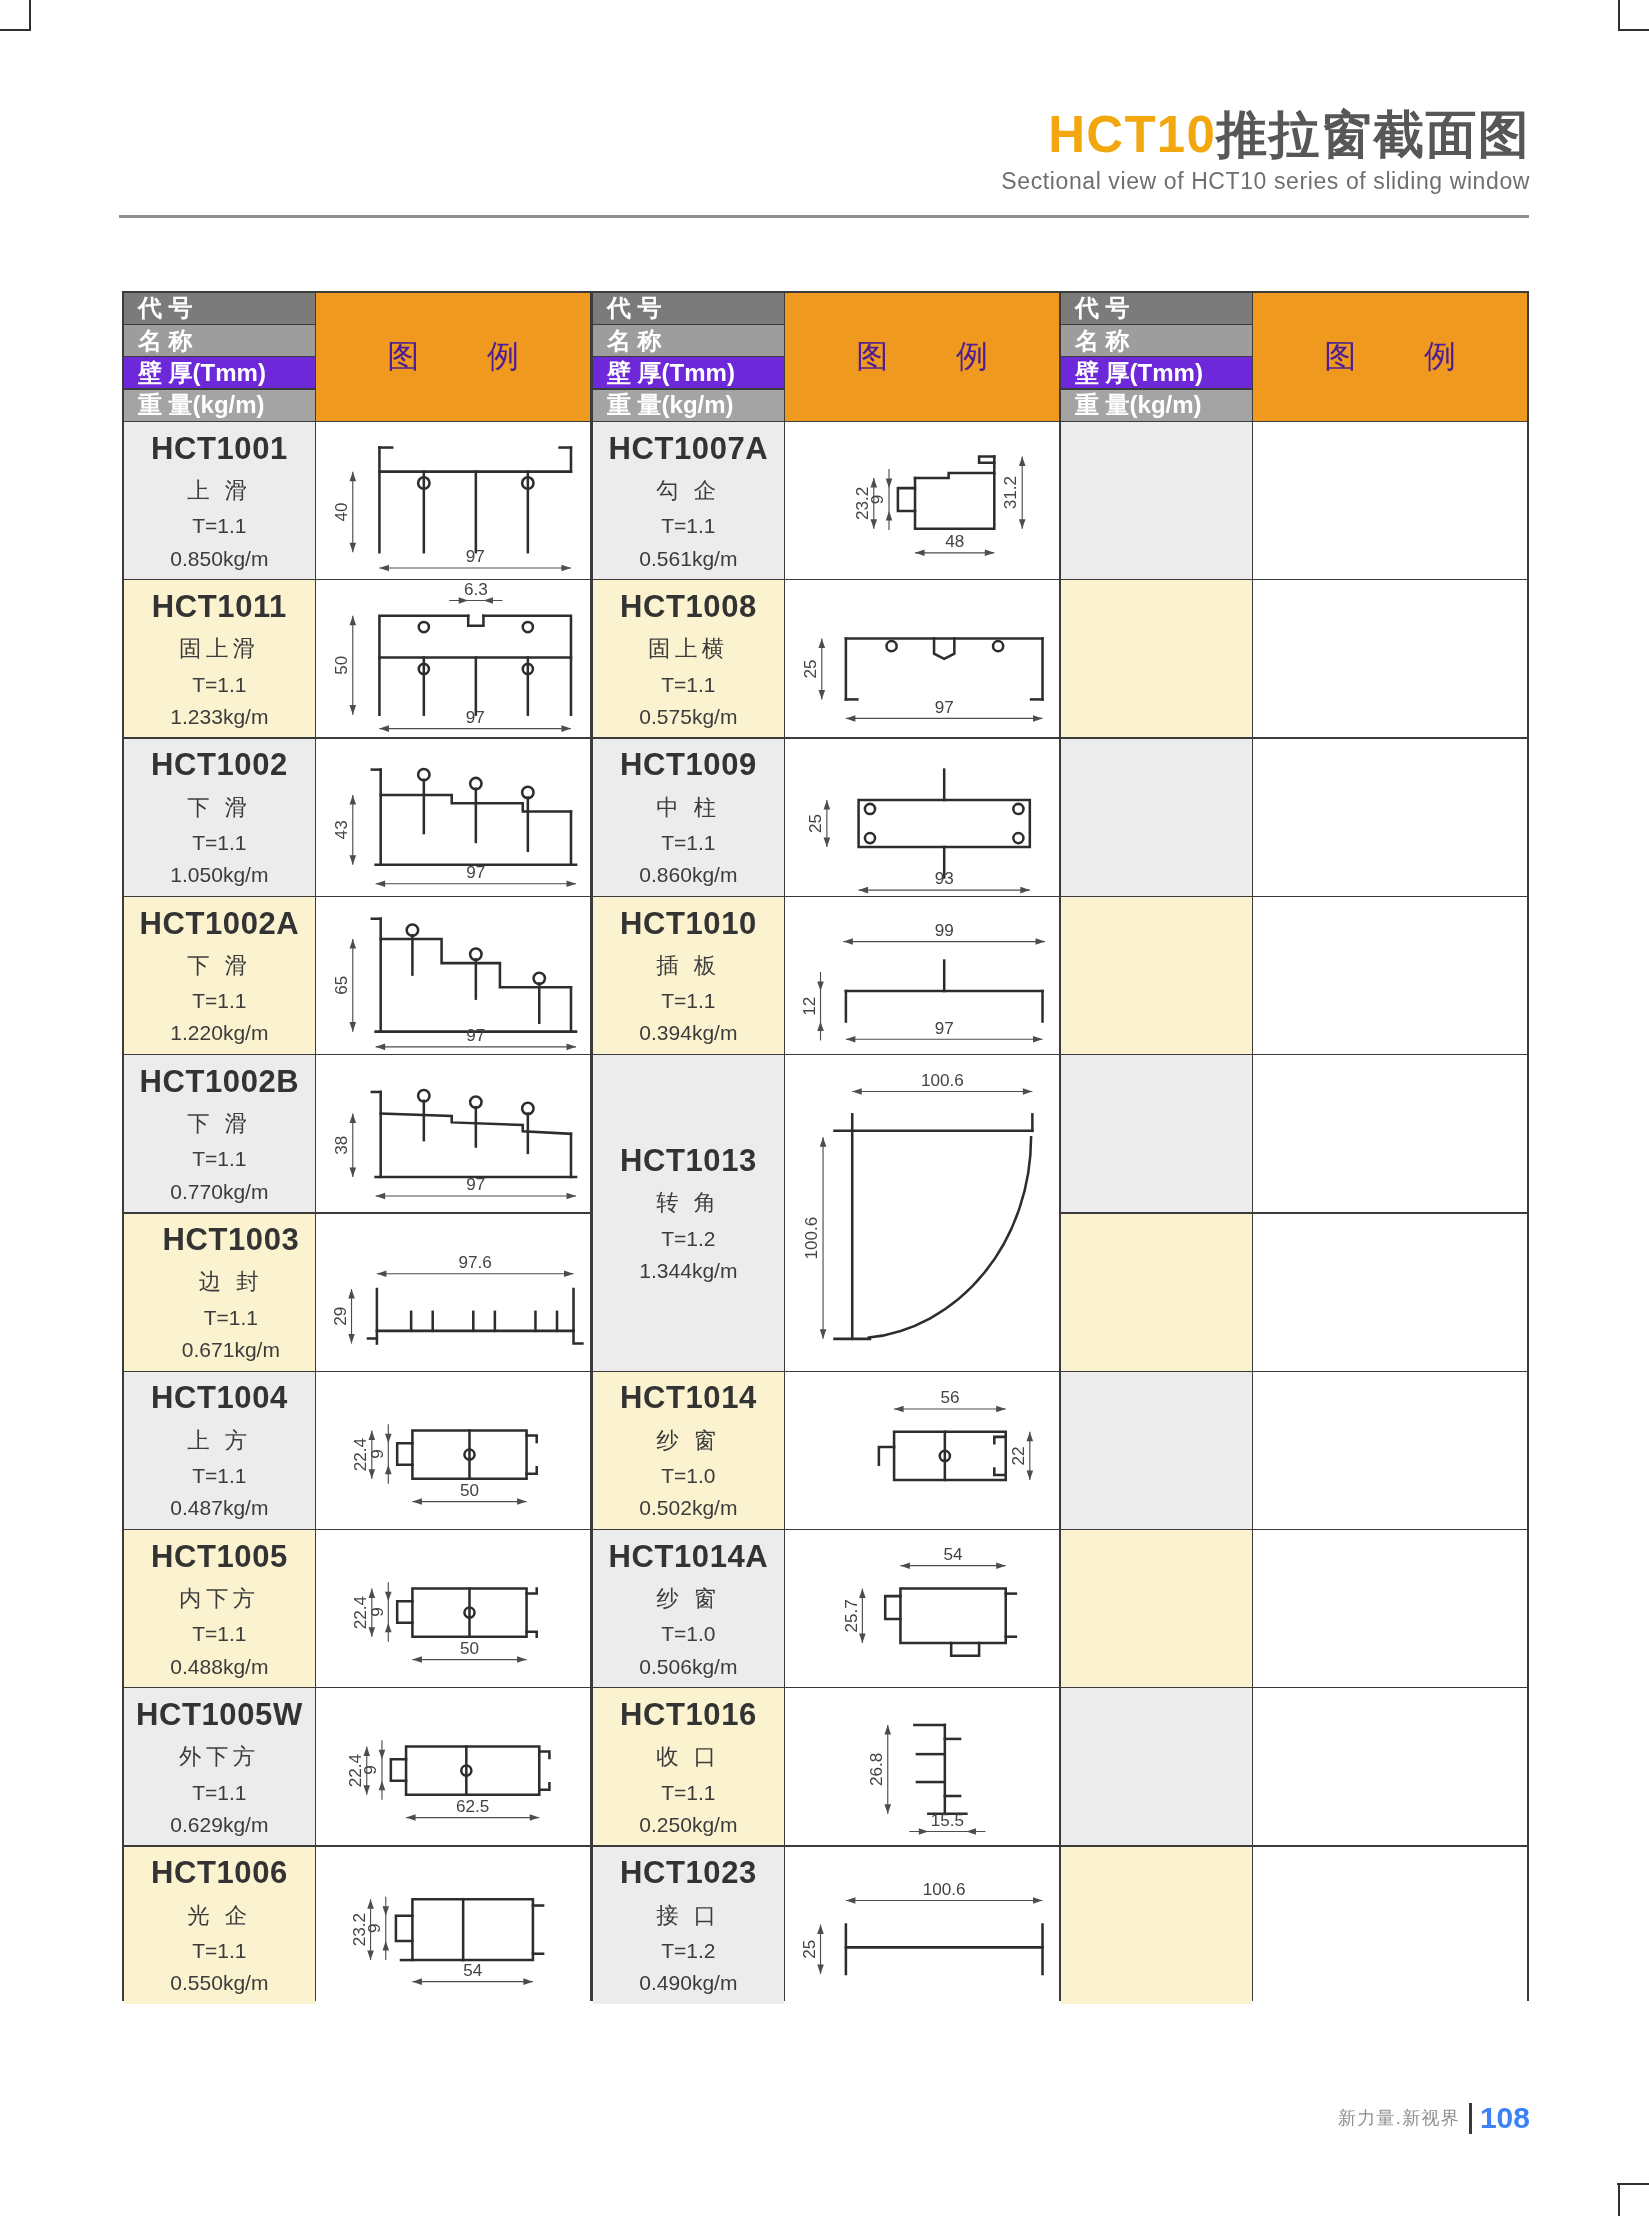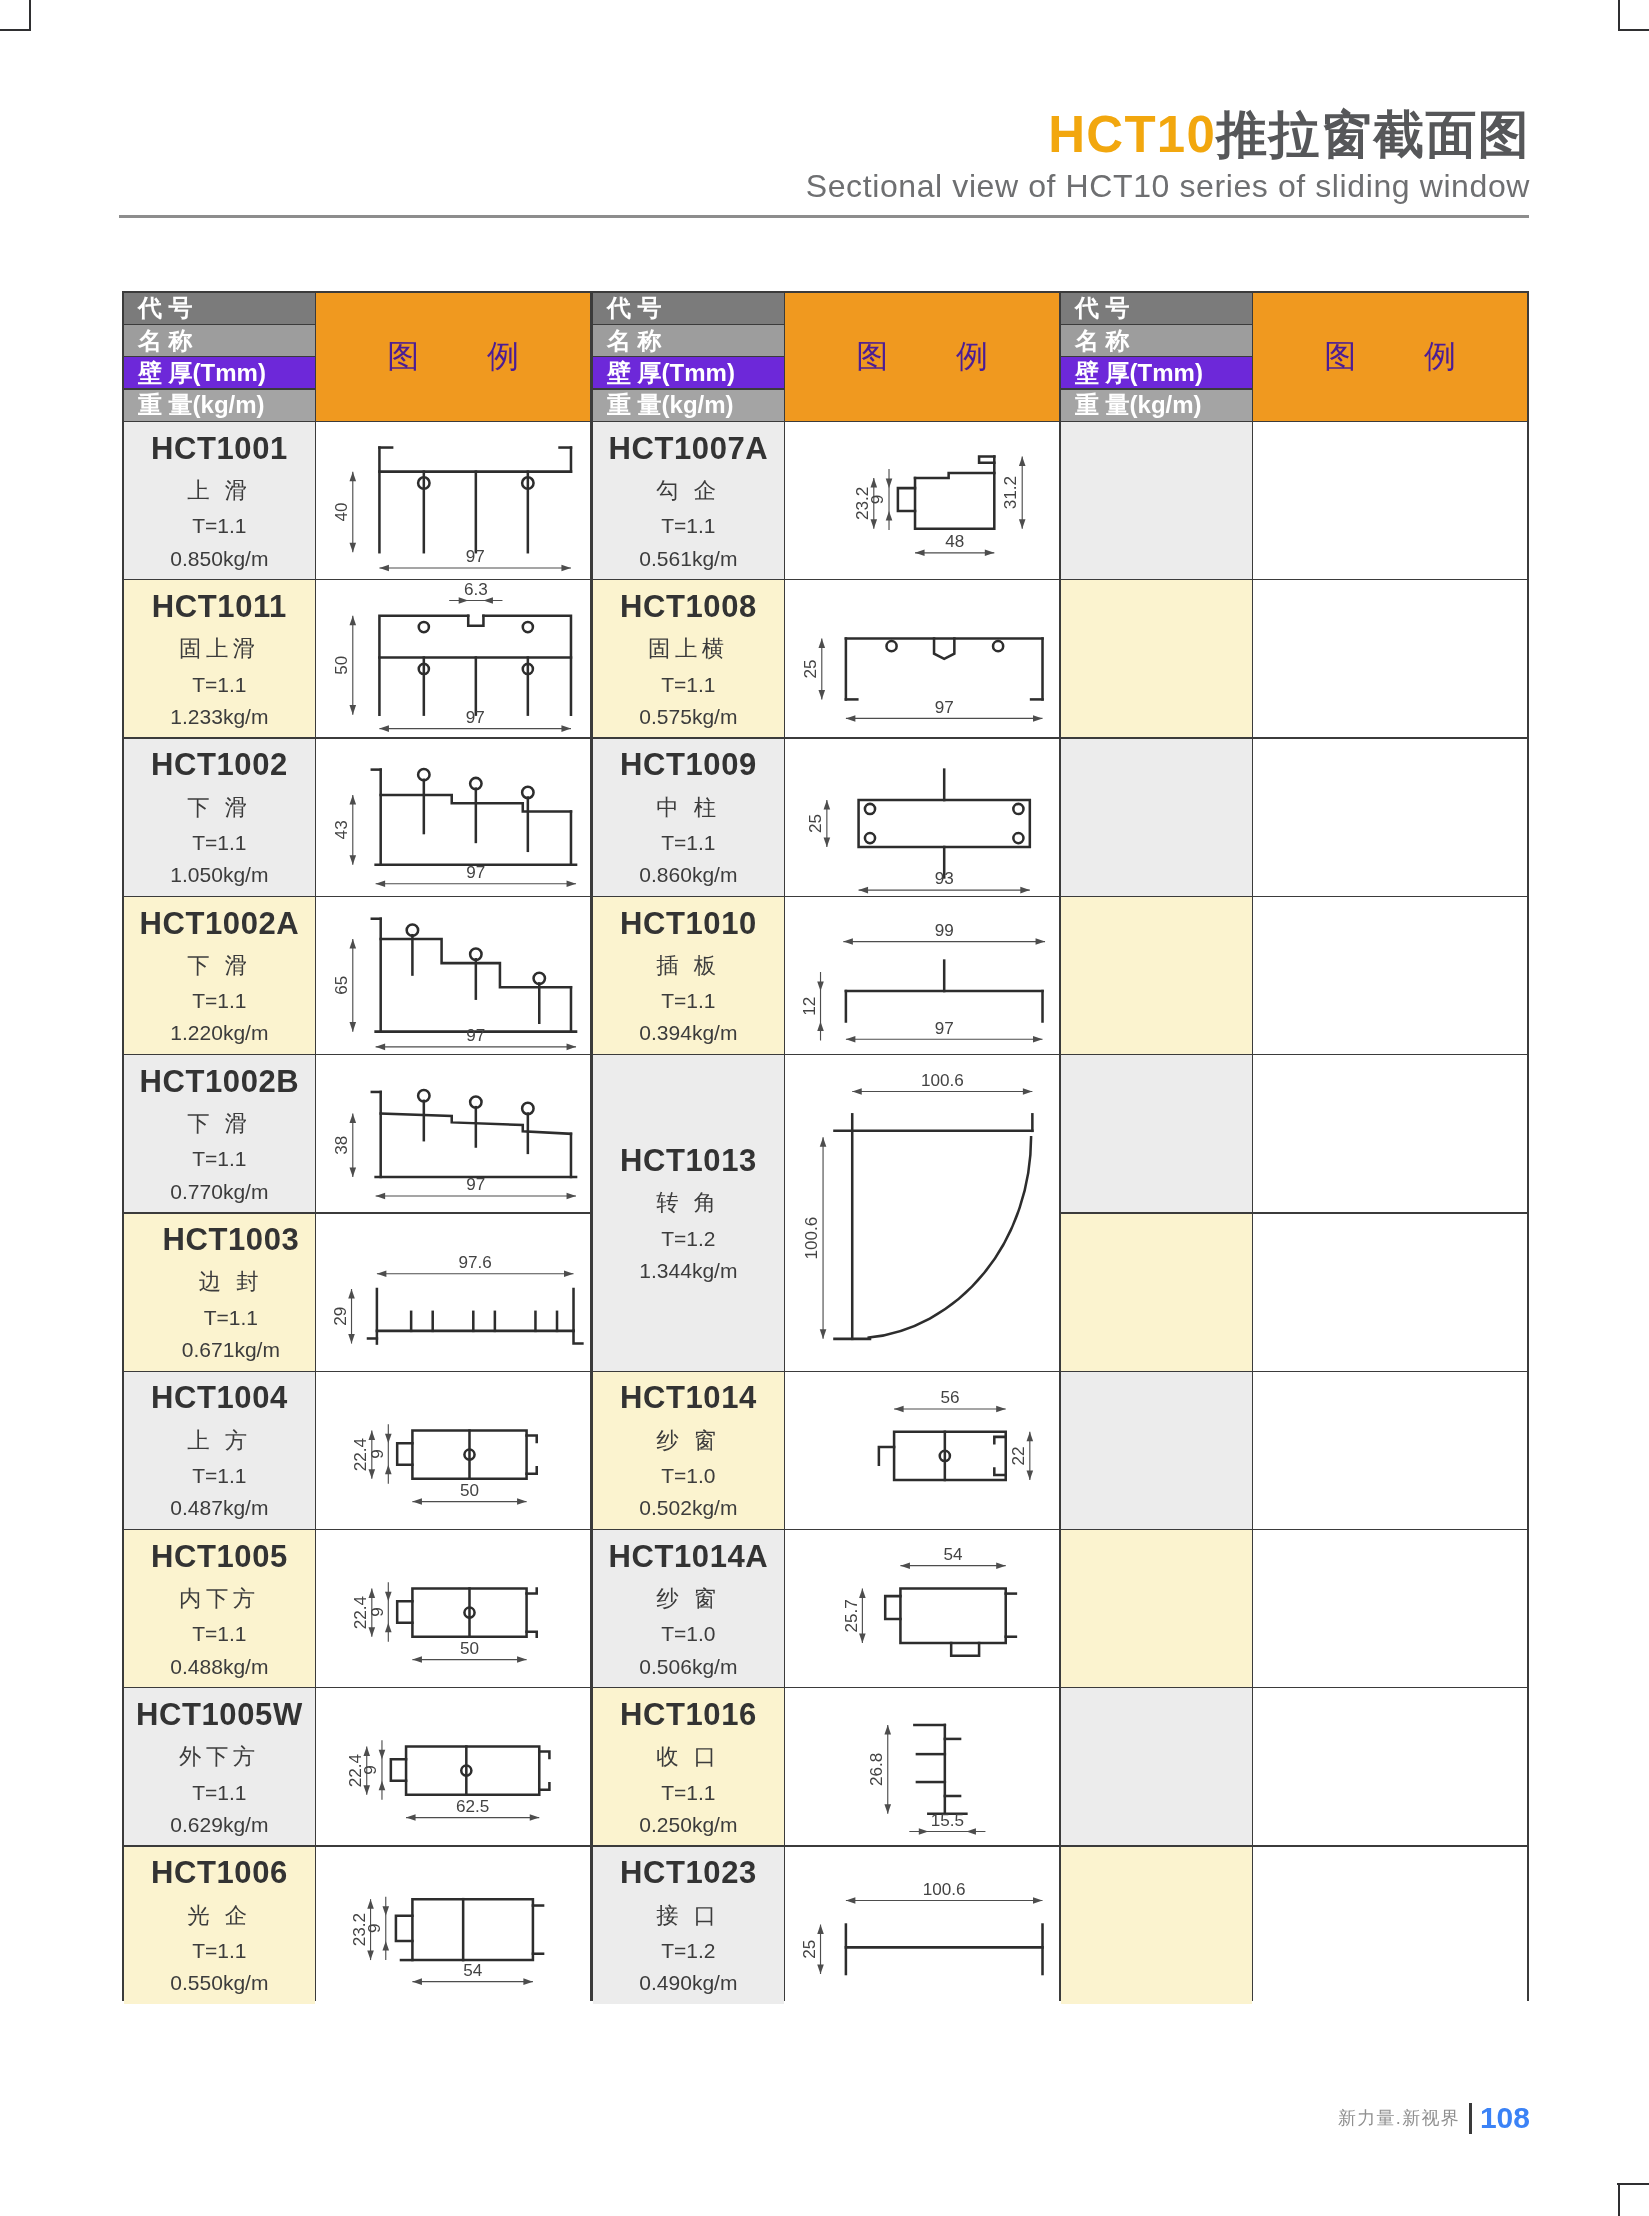--- a/index.html
+++ b/index.html
@@ -6,21 +6,21 @@
   body{font-family:"Liberation Sans","DejaVu Sans",sans-serif;}
   .page{position:relative;width:1649px;height:2216px;background:#ffffff;overflow:hidden;}
 
   
   .crop{position:absolute;background:#2f2f31;}
 
   
   .title-line{position:absolute;top:101px;right:119px;font-size:51px;font-weight:bold;letter-spacing:1.3px;white-space:nowrap;}
   .title-series{color:#F2A70E;}
   .title-zh{color:#565759;}
-  .subtitle{position:absolute;top:168px;right:119px;font-size:32px;color:#6E6F71;letter-spacing:0.6px;white-space:nowrap;}
+  .subtitle{position:absolute;top:168px;right:119px;font-size:23px;color:#6E6F71;letter-spacing:0.6px;white-space:nowrap;}
   .rule{position:absolute;top:215px;left:119px;width:1410px;height:2.6px;background:#8d8d8d;}
 
   
   .tablewrap{position:absolute;left:122px;top:291px;width:1408px;height:1710px;}
   .group{position:absolute;top:0;width:470px;height:1710px;background:#3b3b3b;padding:1.9px;box-sizing:border-box;
          display:grid;grid-template-columns:191px 274px;grid-template-rows:repeat(4,31px) repeat(10,157px);gap:1.3px;}
   .g0{left:0;} .g1{left:469px;} .g2{left:937px;}
 
   .hl{color:#ffffff;font-weight:bold;font-size:24px;display:flex;align-items:center;padding-left:14px;grid-column:1;white-space:nowrap;}
   .b1{background:#7b7b7b;} .b2{background:#9d9d9d;} .b3{background:#6d28d9;} .b4{background:#a4a4a4;}

